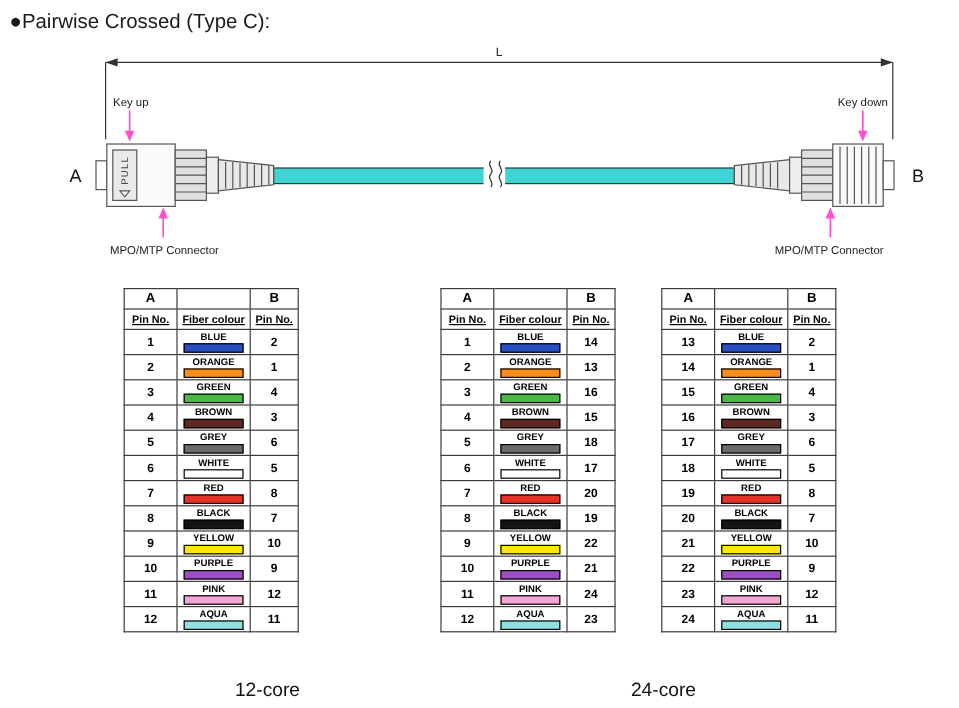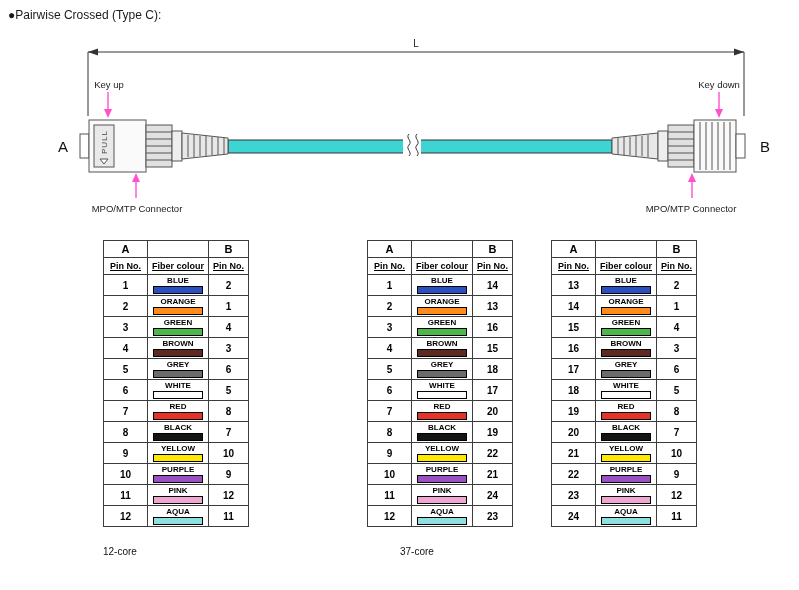--- a/index.html
+++ b/index.html
@@ -1,42 +1,42 @@
 <!DOCTYPE html>
 <html><head>
 <meta charset="utf-8">
 <style>
   html,body { margin:0; padding:0; background:#fff; }
   .page {
     position:relative; width:799px; height:590px; background:#ffffff;
     font-family:"Liberation Sans", sans-serif; color:#000; overflow:hidden;
   }
   .title {
-    position:absolute; left:8px; top:8px; font-size:12px; color:#1a1a1a;
+    position:absolute; left:8px; top:8px; font-size:17px; color:#1a1a1a;
   }
   .diagram-svg { position:absolute; left:0; top:30px; }
   .svg-label { font-family:"Liberation Sans", sans-serif; font-size:9.5px; fill:#222; }
   .svg-dim   { font-family:"Liberation Sans", sans-serif; font-size:10px;  fill:#222; }
   .svg-end   { font-family:"Liberation Sans", sans-serif; font-size:15px;  fill:#111; }
   .svg-pull  { font-family:"Liberation Sans", sans-serif; font-size:8px;   fill:#444; letter-spacing:1px; }
 
   .pin-table {
     position:absolute; border-collapse:collapse; table-layout:fixed;
     background:#fff; font-family:"Liberation Sans", sans-serif;
   }
   .pin-table th, .pin-table td {
     border:1px solid #3c3c3c; text-align:center; vertical-align:middle; padding:0;
   }
   .pin-table thead tr.end-row th { height:16px; font-size:11px; font-weight:bold; }
   .pin-table thead tr.sub-row th { height:16px; font-size:9px;  font-weight:bold;text-decoration:underline; }
   .pin-table td { height:20px; font-size:10px; font-weight:bold; }
   .fibre { display:flex; flex-direction:column; align-items:center; line-height:1; }
   .fibre-name { font-size:8px; font-weight:bold; margin-bottom:1px; }
   .fibre-swatch { width:48px; height:6px; border:1px solid #000; display:block; }
-  .caption { position:absolute; font-size:10px; text-align:left; color:#111; }
+  .caption { position:absolute; font-size:16px; text-align:right; color:#111;margin-top:21px; }
   #caption-12 { left:103px; top:546px; width:147px; }
   #caption-24 { left:400px; top:546px; width:180px; }
 </style>
 </head>
 <body>
 
 <div class="page">
 
   <div class="title">●Pairwise Crossed (Type C):</div>
 
@@ -554,15 +554,15 @@
               <span class="fibre-name">AQUA</span>
               <span class="fibre-swatch" style="background:#8ee0e0"></span>
             </div>
           </td>
           <td>11</td>
         </tr>
       </tbody>
   </table>
 
   <div class="caption" id="caption-12">12-core</div>
-  <div class="caption" id="caption-24">37-core</div>
+  <div class="caption" id="caption-24">24-core</div>
 
 </div>
 
 </body></html>

